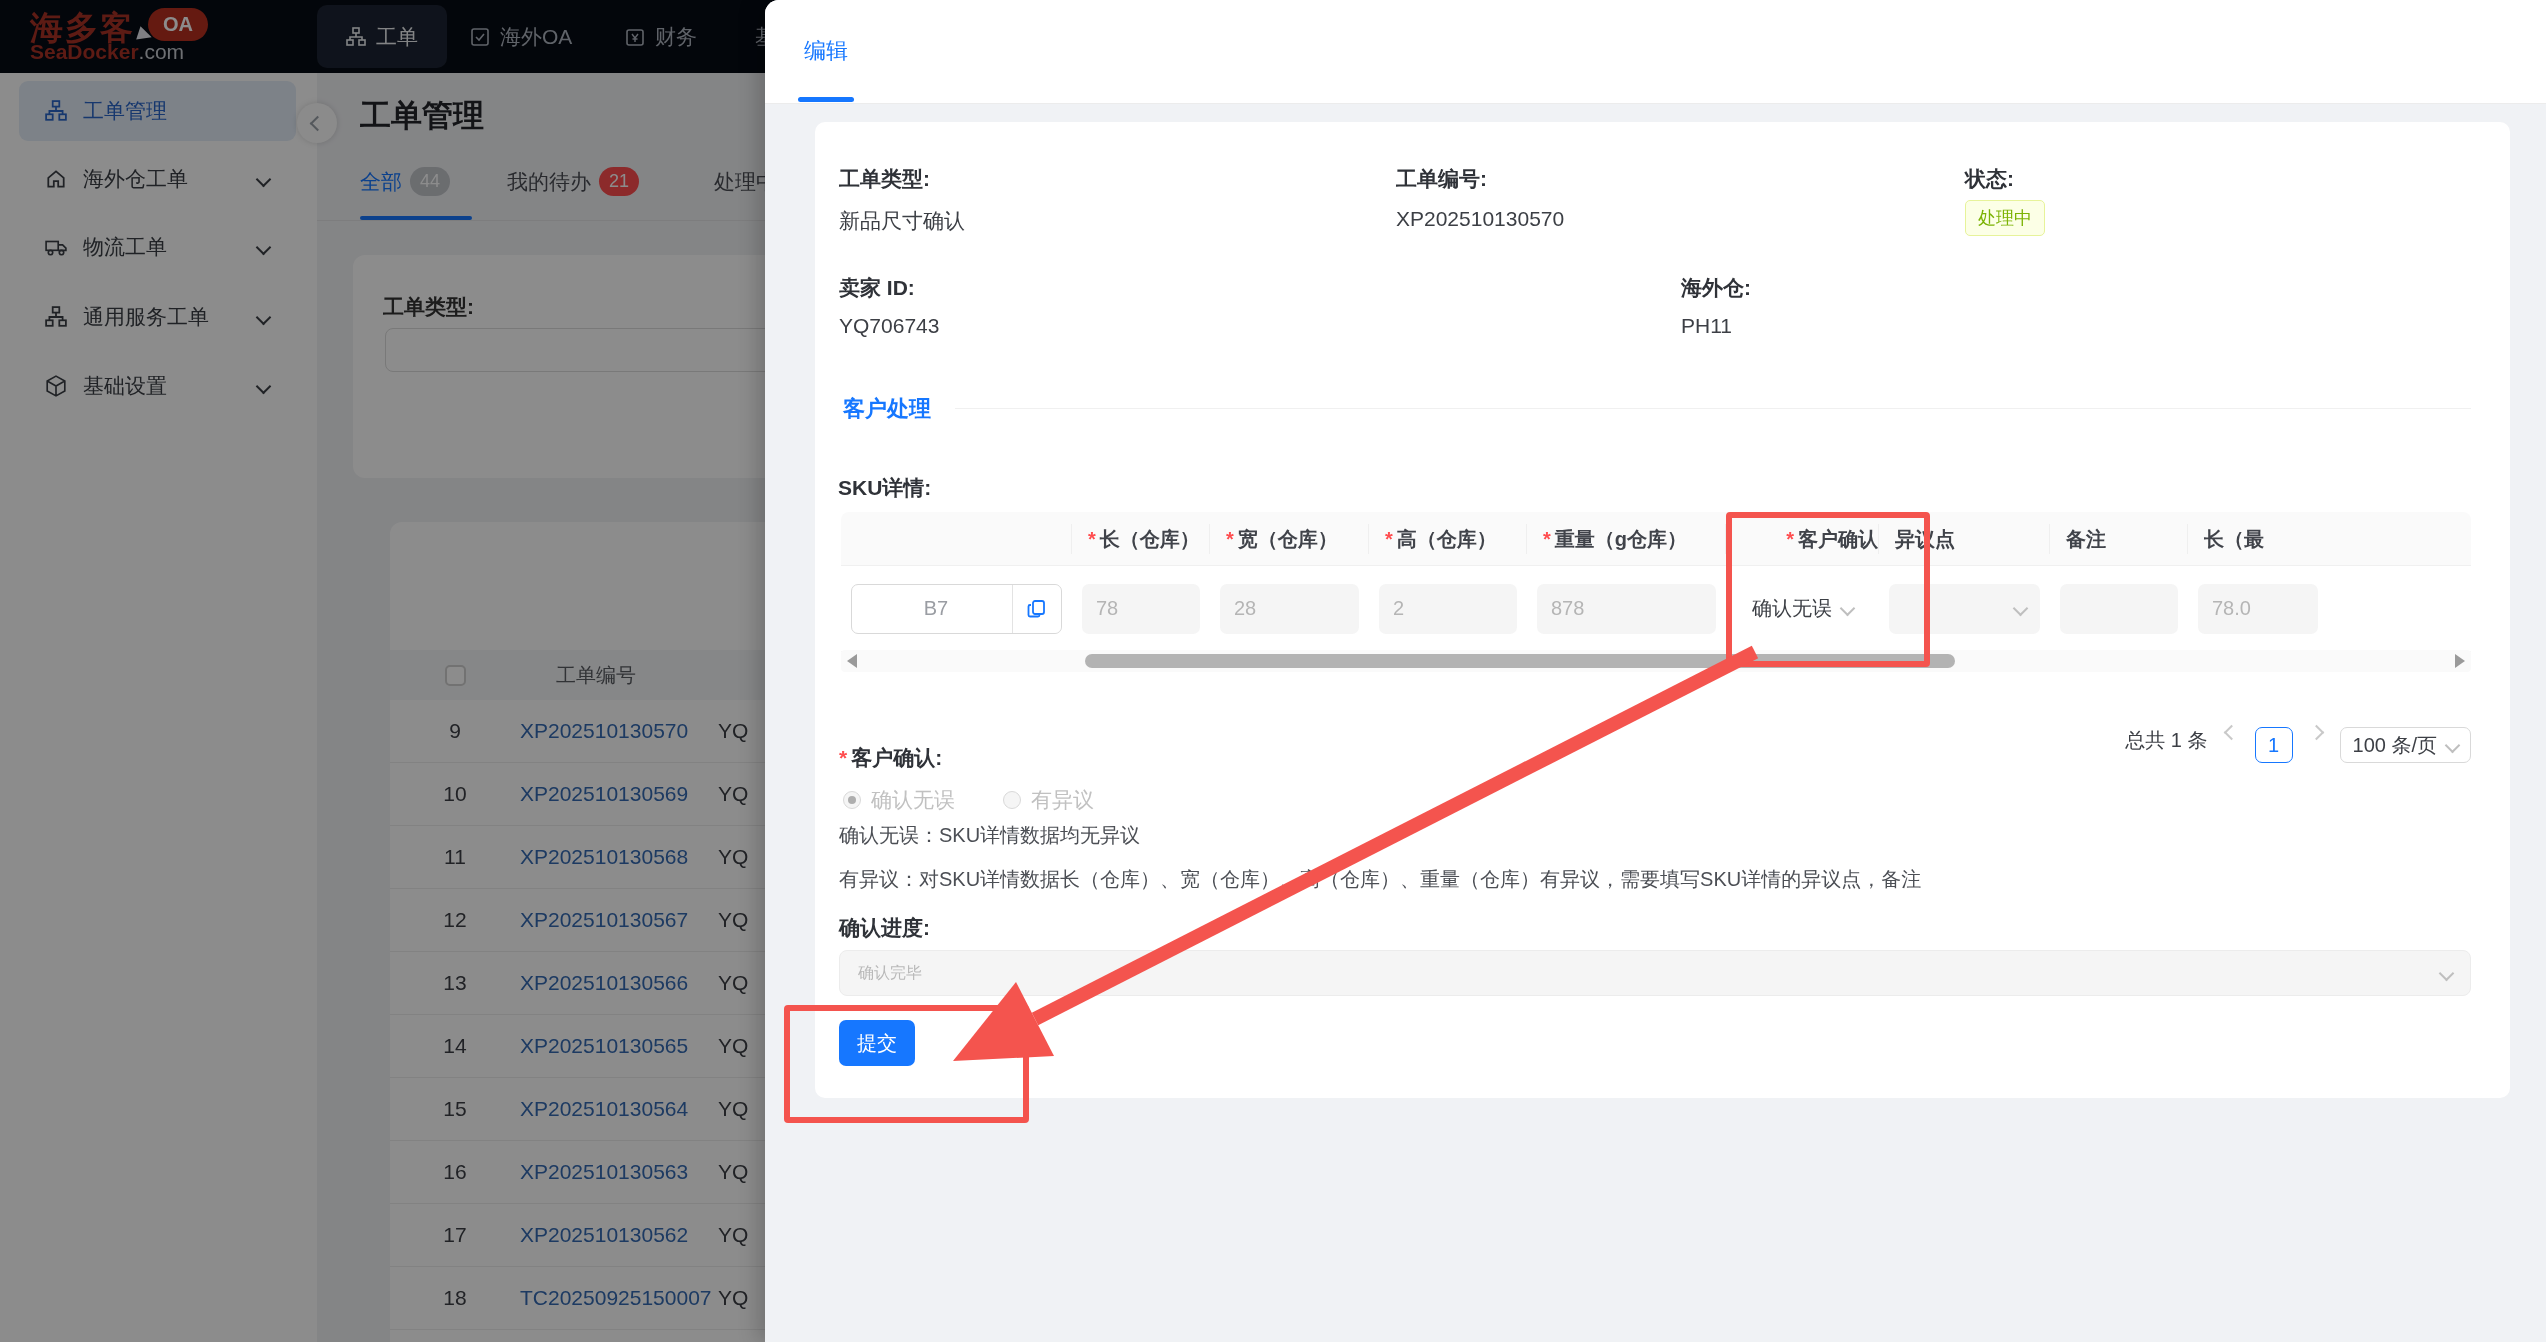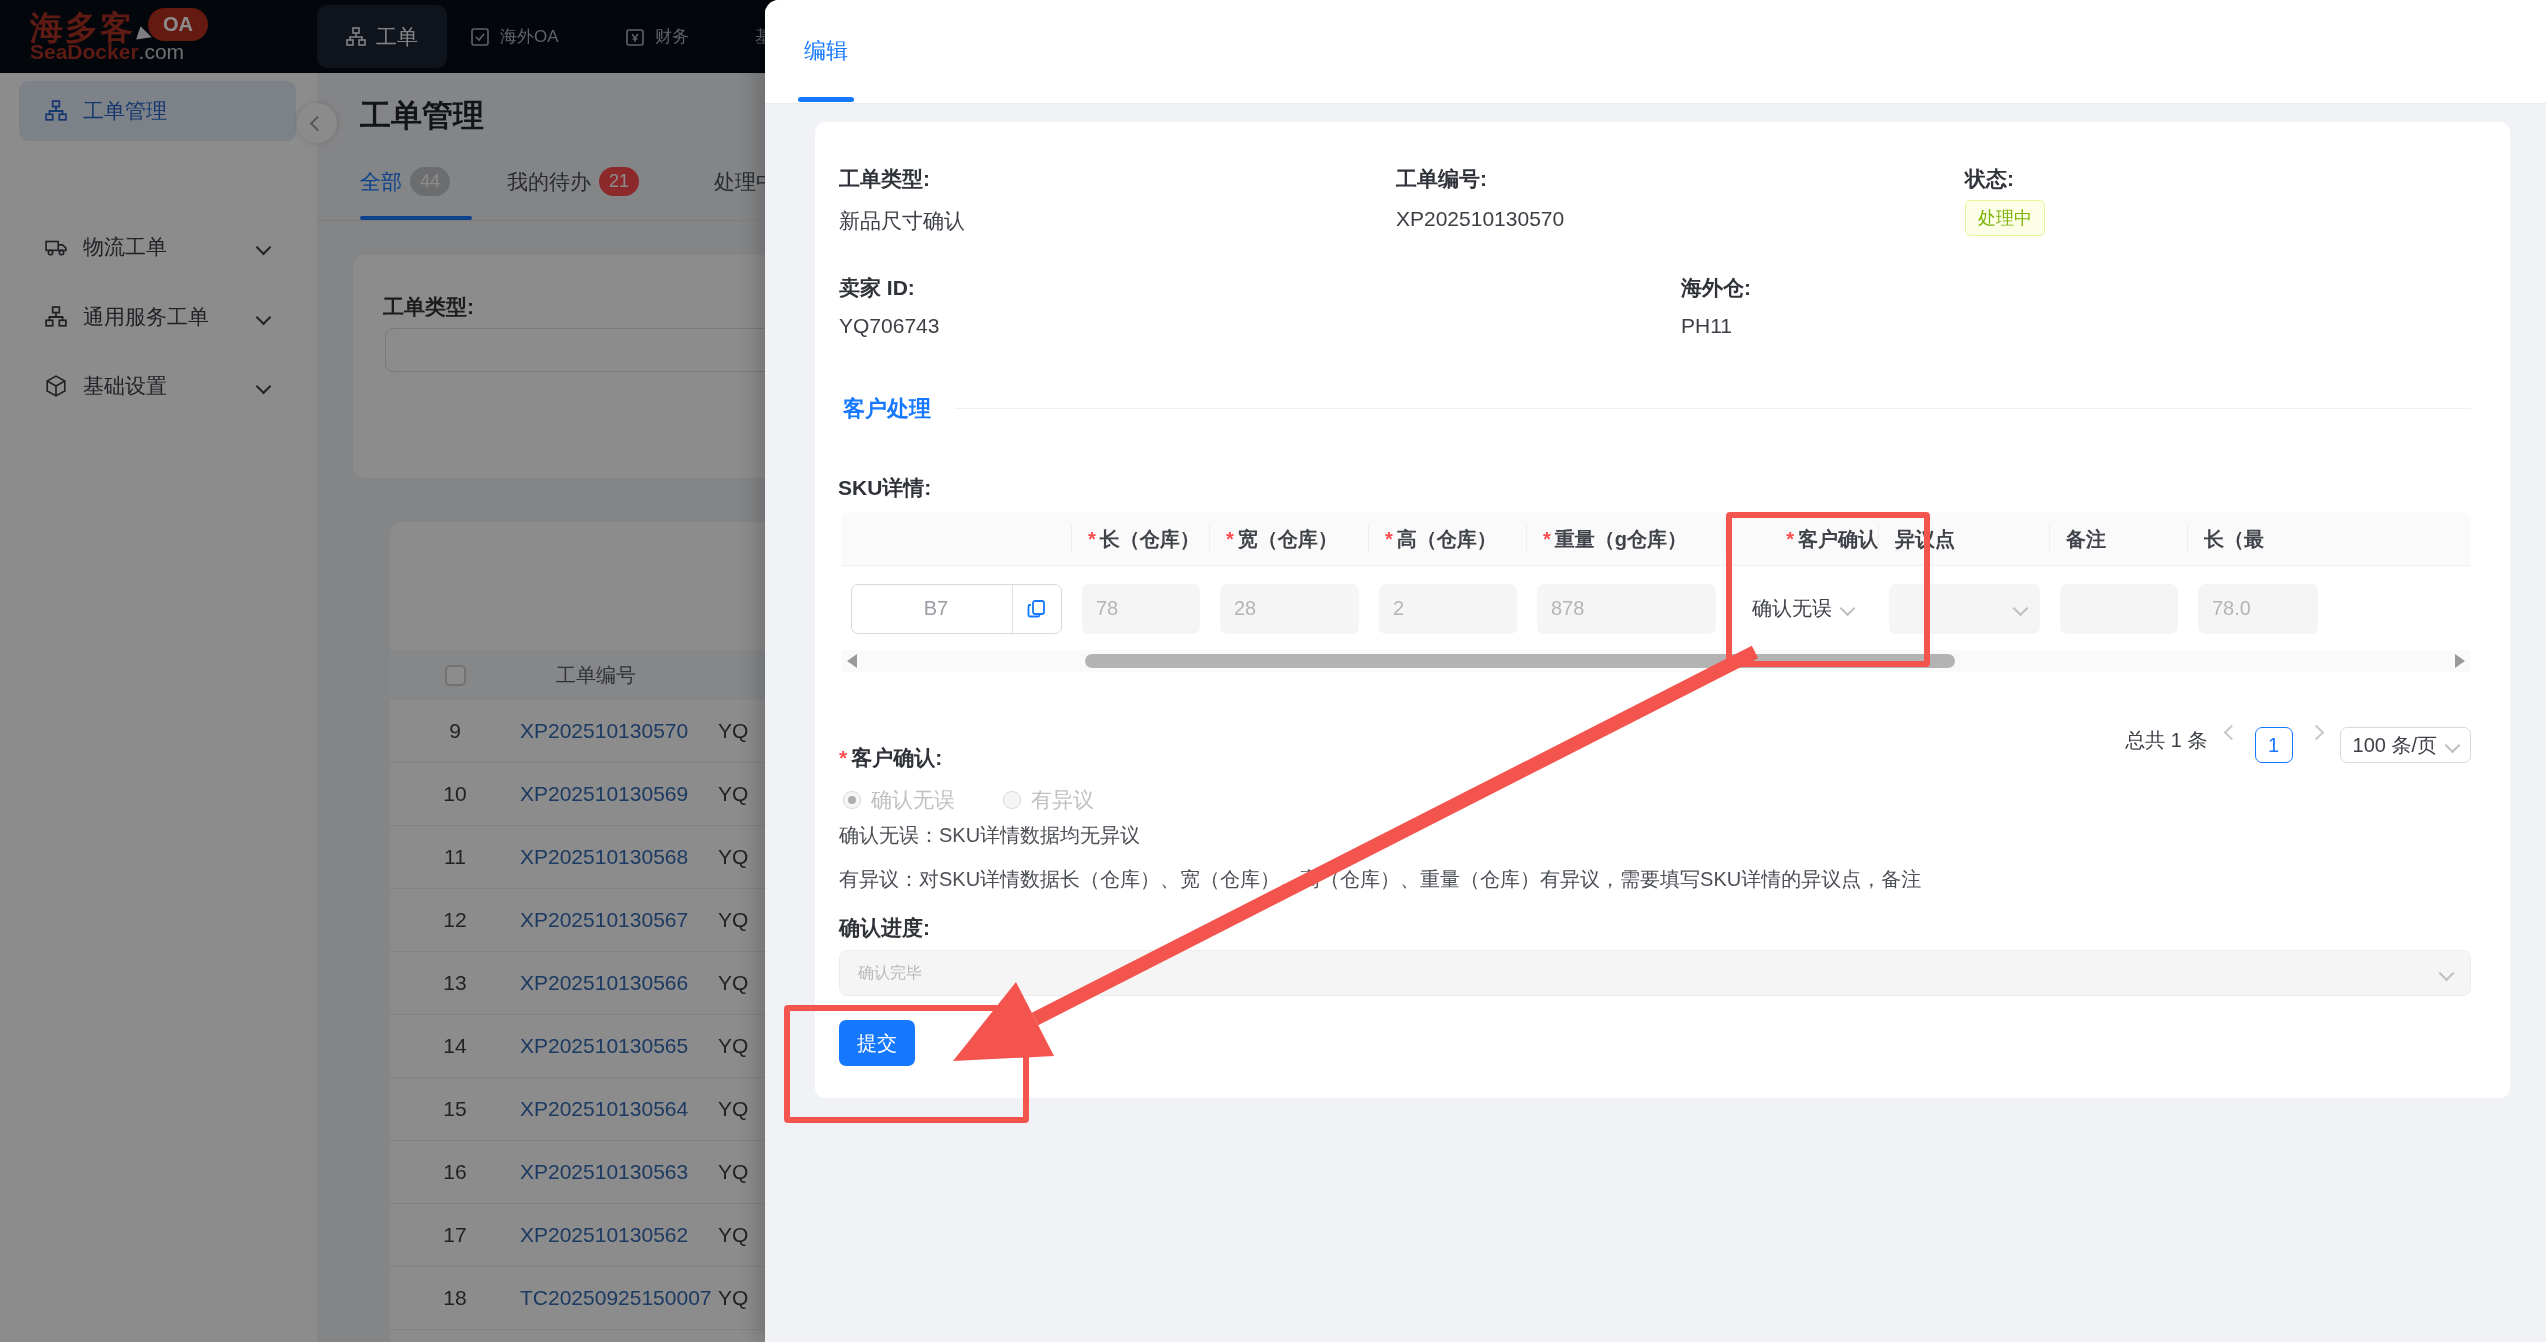--- a/index.html
+++ b/index.html
@@ -8,21 +8,21 @@
   .abs{position:absolute;}
   
   #topbar{left:0;top:0;width:2546px;height:73px;background:#070b14;z-index:1;}
   .logo-cn{left:30px;top:6px;font-size:33px;font-weight:bold;color:#a93226;letter-spacing:2px;}
   .logo-en{left:30px;top:40px;font-size:21px;font-weight:bold;color:#a93226;}
   .logo-tld{color:#c7cbd1;font-weight:normal;}
   .oa-badge{left:148px;top:8px;width:60px;height:33px;background:#b8301f;border-radius:17px;
             color:#fff;font-size:20px;font-weight:bold;text-align:center;line-height:33px;}
   .oa-cursor{left:138px;top:28px;width:0;height:0;border-left:14px solid #e8e8ee;
              border-top:7px solid transparent;border-bottom:7px solid transparent;transform:rotate(18deg);}
-  .navitem{top:0;height:73px;display:flex;align-items:center;gap:10px;color:#aeb4bf;font-size:17px;}
+  .navitem{top:0;height:73px;display:flex;align-items:center;gap:10px;color:#aeb4bf;font-size:21px;}
   .navpill{left:317px;top:5px;width:130px;height:63px;background:#1d2433;border-radius:10px;
            display:flex;align-items:center;justify-content:center;gap:10px;color:#eef0f3;font-size:21px;}
   .nav-ic{width:20px;height:20px;display:inline-block;}
   
   #sidebar{left:0;top:73px;width:317px;height:1269px;background:#ffffff;border-right:1px solid #ebebeb;z-index:1;}
   .side-item{left:0;width:317px;height:60px;display:flex;align-items:center;color:#3b3f45;font-size:21px;}
   .side-item .ic{margin-left:45px;margin-right:16px;width:22px;height:22px;}
   .side-item .chev{position:absolute;left:258px;}
   .side-active{left:19px;width:277px;background:#e4edf8;border-radius:9px;color:#2a66c8;}
   .side-active .ic{margin-left:26px;}
@@ -153,20 +153,27 @@
 
 <div id="sidebar" class="abs">
   <div class="abs side-item side-active" style="top:8px;">
     <svg class="ic" viewBox="0 0 20 20">
       <rect x="7" y="1" width="6" height="5" fill="none" stroke="#2a66c8" stroke-width="1.6"></rect>
       <rect x="1" y="13" width="6" height="5" fill="none" stroke="#2a66c8" stroke-width="1.6"></rect>
       <rect x="13" y="13" width="6" height="5" fill="none" stroke="#2a66c8" stroke-width="1.6"></rect>
       <path d="M10 6 v4 M4 13 v-3 h12 v3" fill="none" stroke="#2a66c8" stroke-width="1.6"></path>
     </svg>
     <span>工单管理</span>
+  </div>
+  <div class="abs side-item" style="top:76px;">
+    <svg class="ic" viewBox="0 0 20 20">
+      <path d="M3 9 L10 3 L17 9 V17 H12 V12 H8 V17 H3 Z" fill="none" stroke="#3b3f45" stroke-width="1.6"></path>
+    </svg>
+    <span>海外仓工单</span>
+    <span class="chev" style="border-color:#3b3f45;"></span>
   </div>
   <div class="abs side-item" style="top:144px;">
     <svg class="ic" viewBox="0 0 20 20">
       <rect x="1" y="5" width="11" height="8" fill="none" stroke="#3b3f45" stroke-width="1.5"></rect>
       <path d="M12 8 h4 l3 3 v2 h-7" fill="none" stroke="#3b3f45" stroke-width="1.5"></path>
       <circle cx="5" cy="15" r="2" fill="none" stroke="#3b3f45" stroke-width="1.5"></circle>
       <circle cx="15" cy="15" r="2" fill="none" stroke="#3b3f45" stroke-width="1.5"></circle>
     </svg>
     <span>物流工单</span>
     <span class="chev" style="border-color:#3b3f45;"></span>

